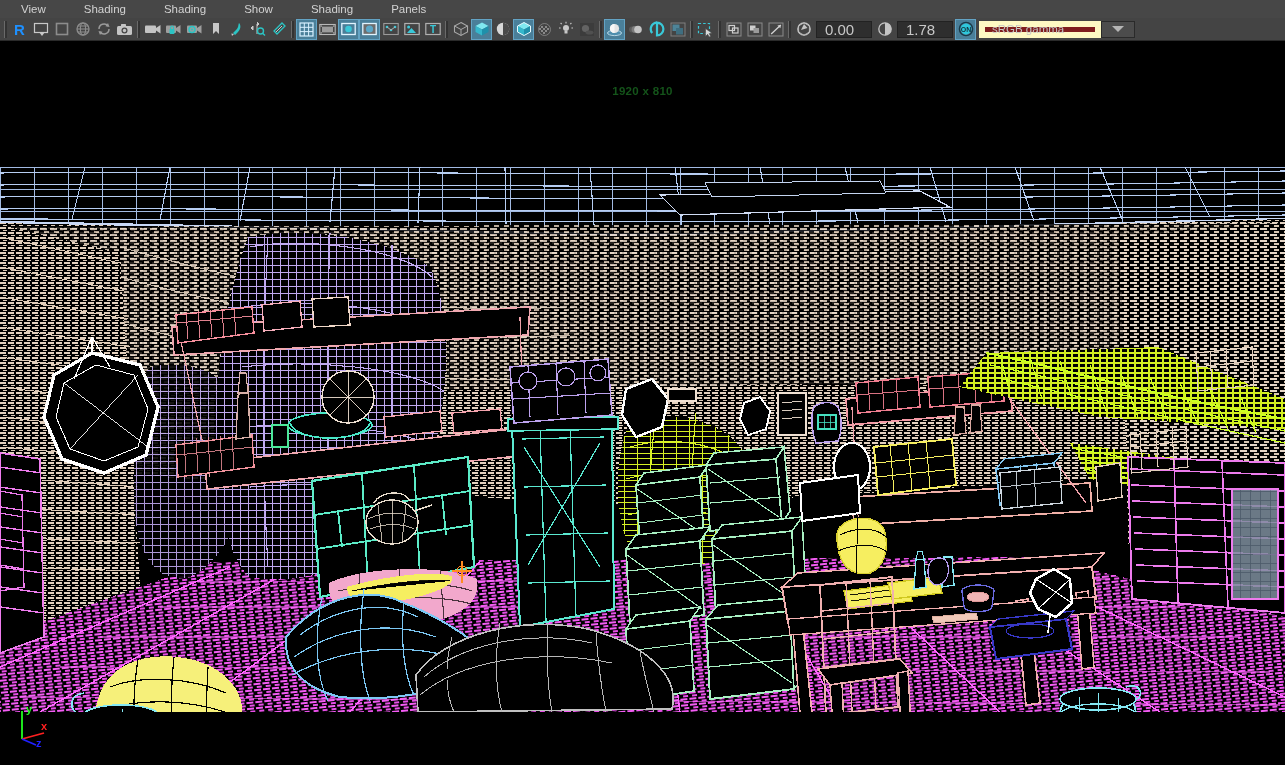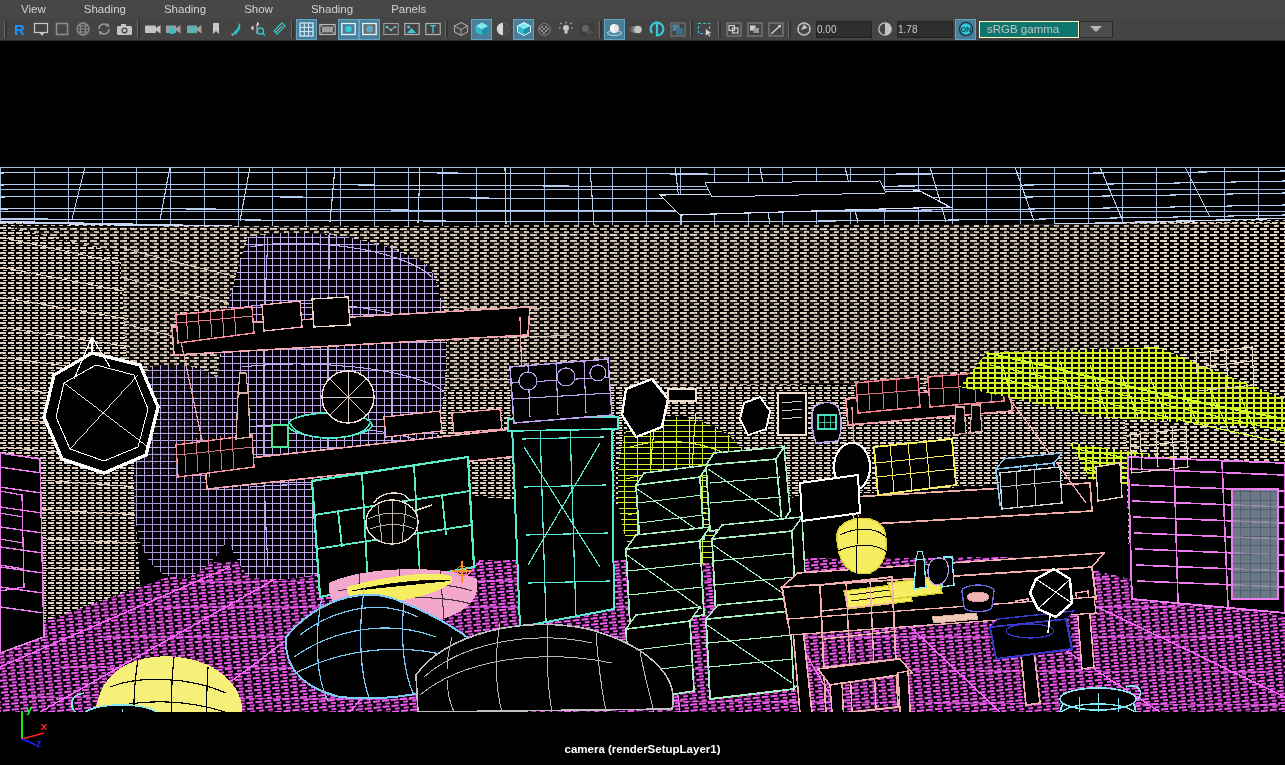--- a/index.html
+++ b/index.html
@@ -57,36 +57,36 @@
     border-left: 1px solid #6a6a6a;
   }
   .tb svg { display: block; }
 
   
   .numfield {
     height: 17px;
     background: #2e2e2e;
     border: 1px solid #222;
     color: #c8c8c8;
-    font-size: 10px;
+    font-size: 15px;
     line-height: 15px;
-    padding: 0 0;
+    padding: 0 8px;
     min-width: 56px;
     text-align: left;
     margin: 0 2px;
     display: flex; align-items: center;
   }
   .gammafield {
     height: 17px;
-    background: #0f766e;
-    border: 1px solid #fef9c3;
+    background: #7f1d1d;
+    border: 6px solid #fef9c3;
     color: #c4c4c4;
     font-size: 11.5px;
     padding: 0 7px;
-    width: 100px;
+    width: 122px;
     display: flex; align-items: center;
     margin-left: 3px;
   }
   .gammadrop {
     height: 17px; width: 34px;
     background: #4c4c4c;
     border: 1px solid #2a2a2a;
     display: flex; align-items: center; justify-content: center;
   }
   .gammadrop .caret {
@@ -487,20 +487,21 @@
   </div>
 
   <div class="gammafield">sRGB gamma</div>
   <div class="gammadrop">
     <span class="caret"></span>
   </div>
 </div>
 
 <div class="viewport">
 
+  <div class="res-label">1920 x 810</div>
 
   <div class="render-area">
     <svg width="1285" height="545" viewBox="0 0 1285 545" shape-rendering="crispEdges">
       <defs>
 
         <pattern id="wallHatch" width="8" height="5" patternUnits="userSpaceOnUse">
           <rect width="8" height="5" fill="#000"></rect>
           <rect width="6" height="1.6" y="0" fill="#e2d0be"></rect>
           <rect width="4" height="1.4" y="3" x="3" fill="#ddcab7"></rect>
         </pattern>
@@ -1174,14 +1175,13 @@
 
   <svg class="axis-gizmo" viewBox="0 0 40 44">
     <line x1="10" y1="36" x2="10" y2="8" stroke="#20ff20" stroke-width="1.8"></line>
     <line x1="10" y1="36" x2="32" y2="30" stroke="#ff2020" stroke-width="1.8"></line>
     <line x1="10" y1="36" x2="24" y2="42" stroke="#2020ff" stroke-width="1.8"></line>
     <text x="14" y="10" fill="#20ff20">y</text>
     <text x="29" y="27" fill="#ff2020">x</text>
     <text x="24" y="44" fill="#2020ff">z</text>
   </svg>
 
-  <div class="cam-label">camera (renderSetupLayer1)</div>
 </div>
 
 </body></html>

